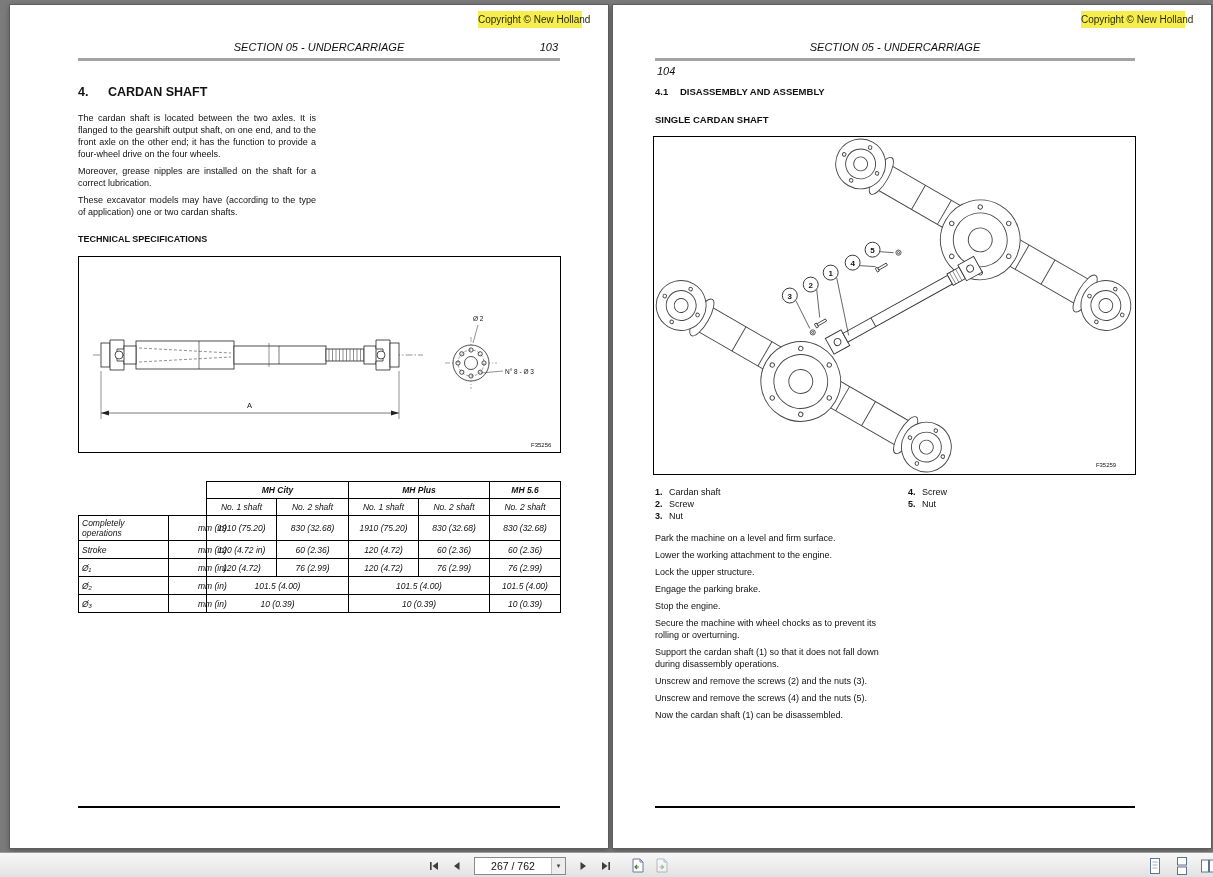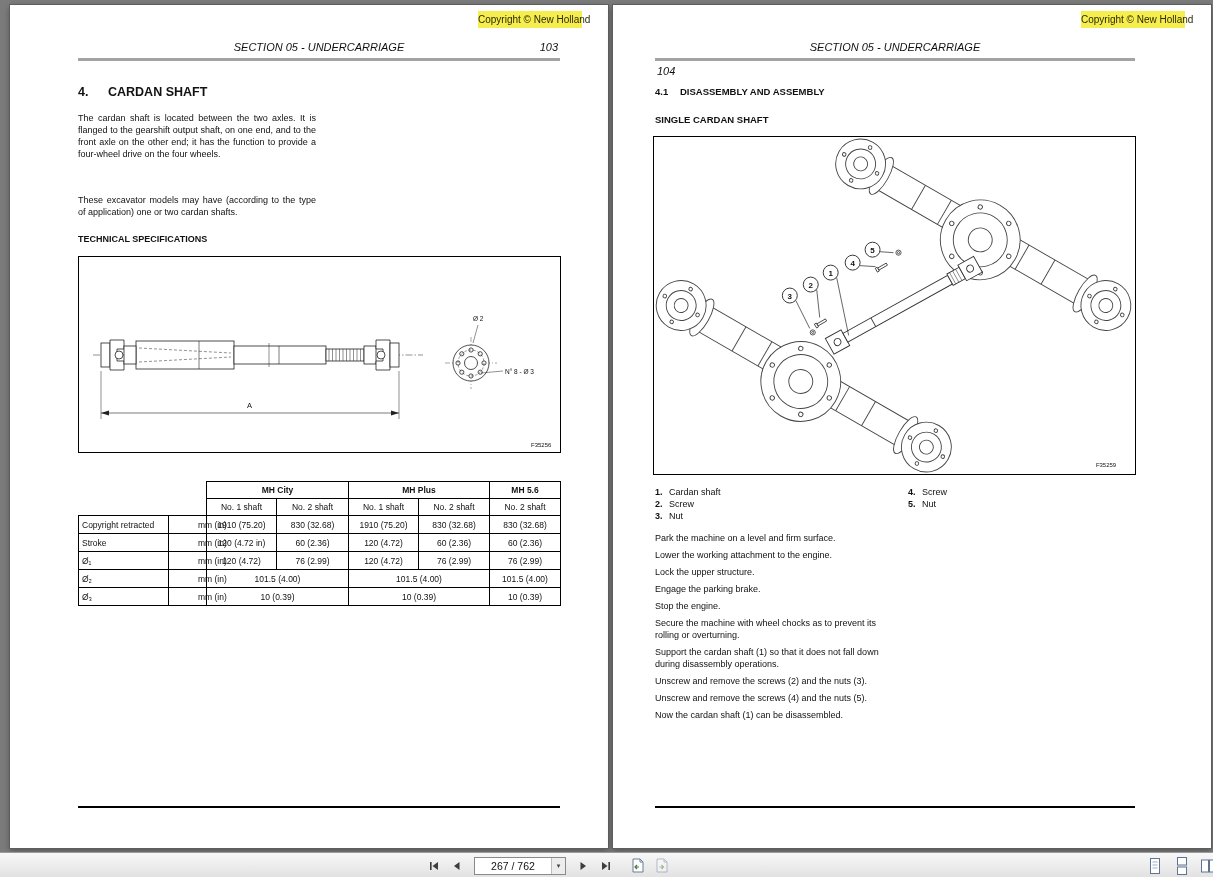--- a/index.html
+++ b/index.html
@@ -30,21 +30,21 @@
   .para{position:absolute;left:68px;width:238px;font-size:9px;line-height:12px;text-align:justify;}
   .proc{position:absolute;left:42px;width:240px;font-size:9px;line-height:12px;}
 
   .figure-box{position:absolute;border:1px solid #000;background:#fff;}
   .fig1{left:68px;top:251px;width:481px;height:195px;}
   .fig2{left:40px;top:131px;width:481px;height:337px;}
   svg text{font-family:"Liberation Sans",sans-serif;fill:#111;stroke:none;}
 
   .spec-table{position:absolute;left:68px;top:476px;width:482px;border-collapse:collapse;
               table-layout:fixed;font-size:8.5px;}
-  .spec-table td,.spec-table th{border:1px solid #000;padding:2px 2px;vertical-align:middle;}
+  .spec-table td,.spec-table th{border:1px solid #000;padding:2px 2px;vertical-align:middle;font-style:italic;}
   .spec-table th{font-weight:bold;text-align:center;height:12px;}
   .spec-table .sub th{font-weight:normal;}
   .spec-table .nb{border:none;}
   .spec-table .lbl{text-align:left;padding-left:3px;}
   .spec-table .unit{text-align:right;padding-right:4px;white-space:nowrap;padding-left:29px;}
   .spec-table .val{text-align:center;white-space:nowrap;height:13px;}
 
   .parts{position:absolute;top:481px;font-size:9px;line-height:12px;}
   .parts-col1{left:42px;}
   .parts-col2{left:295px;}
@@ -81,20 +81,21 @@
       <span class="rh-title">SECTION 05 - UNDERCARRIAGE</span>
       <span class="rh-num-right">103</span>
     </div>
 
     <div class="sec-heading">
       <span class="hnum">4.</span>
       <span>CARDAN SHAFT</span>
     </div>
 
     <div class="para" style="top:107px;">The cardan shaft is located between the two axles. It is flanged to the gearshift output shaft, on one end, and to the front axle on the other end; it has the function to provide a four-wheel drive on the four wheels.</div>
+    <div class="para" style="top:160px;">Moreover, grease nipples are installed on the shaft for a correct lubrication.</div>
     <div class="para" style="top:189px;">These excavator models may have (according to the type of application) one or two cardan shafts.</div>
 
     <div class="tech-heading">TECHNICAL SPECIFICATIONS</div>
 
     <div class="figure-box fig1">
       <svg width="481" height="195" viewBox="0 0 481 195">
         <g stroke="#222" stroke-width="0.8" fill="none">
           <line x1="14" y1="98" x2="344" y2="98" stroke-width="0.5" stroke-dasharray="7 2 1.5 2"></line>
 
           <rect x="57" y="84" width="98" height="28" fill="#fff"></rect>
@@ -164,21 +165,21 @@
         <th>MH 5.6</th>
       </tr>
       <tr class="sub">
         <th>No. 1 shaft</th>
         <th>No. 2 shaft</th>
         <th>No. 1 shaft</th>
         <th>No. 2 shaft</th>
         <th>No. 2 shaft</th>
       </tr>
       <tr>
-        <td class="lbl">Copyright retracted</td>
+        <td class="lbl">Completely operations</td>
         <td class="unit">mm (in)</td>
         <td class="val">1910 (75.20)</td>
         <td class="val">830 (32.68)</td>
         <td class="val">1910 (75.20)</td>
         <td class="val">830 (32.68)</td>
         <td class="val">830 (32.68)</td>
       </tr>
       <tr>
         <td class="lbl">Stroke</td>
         <td class="unit">mm (in)</td>

